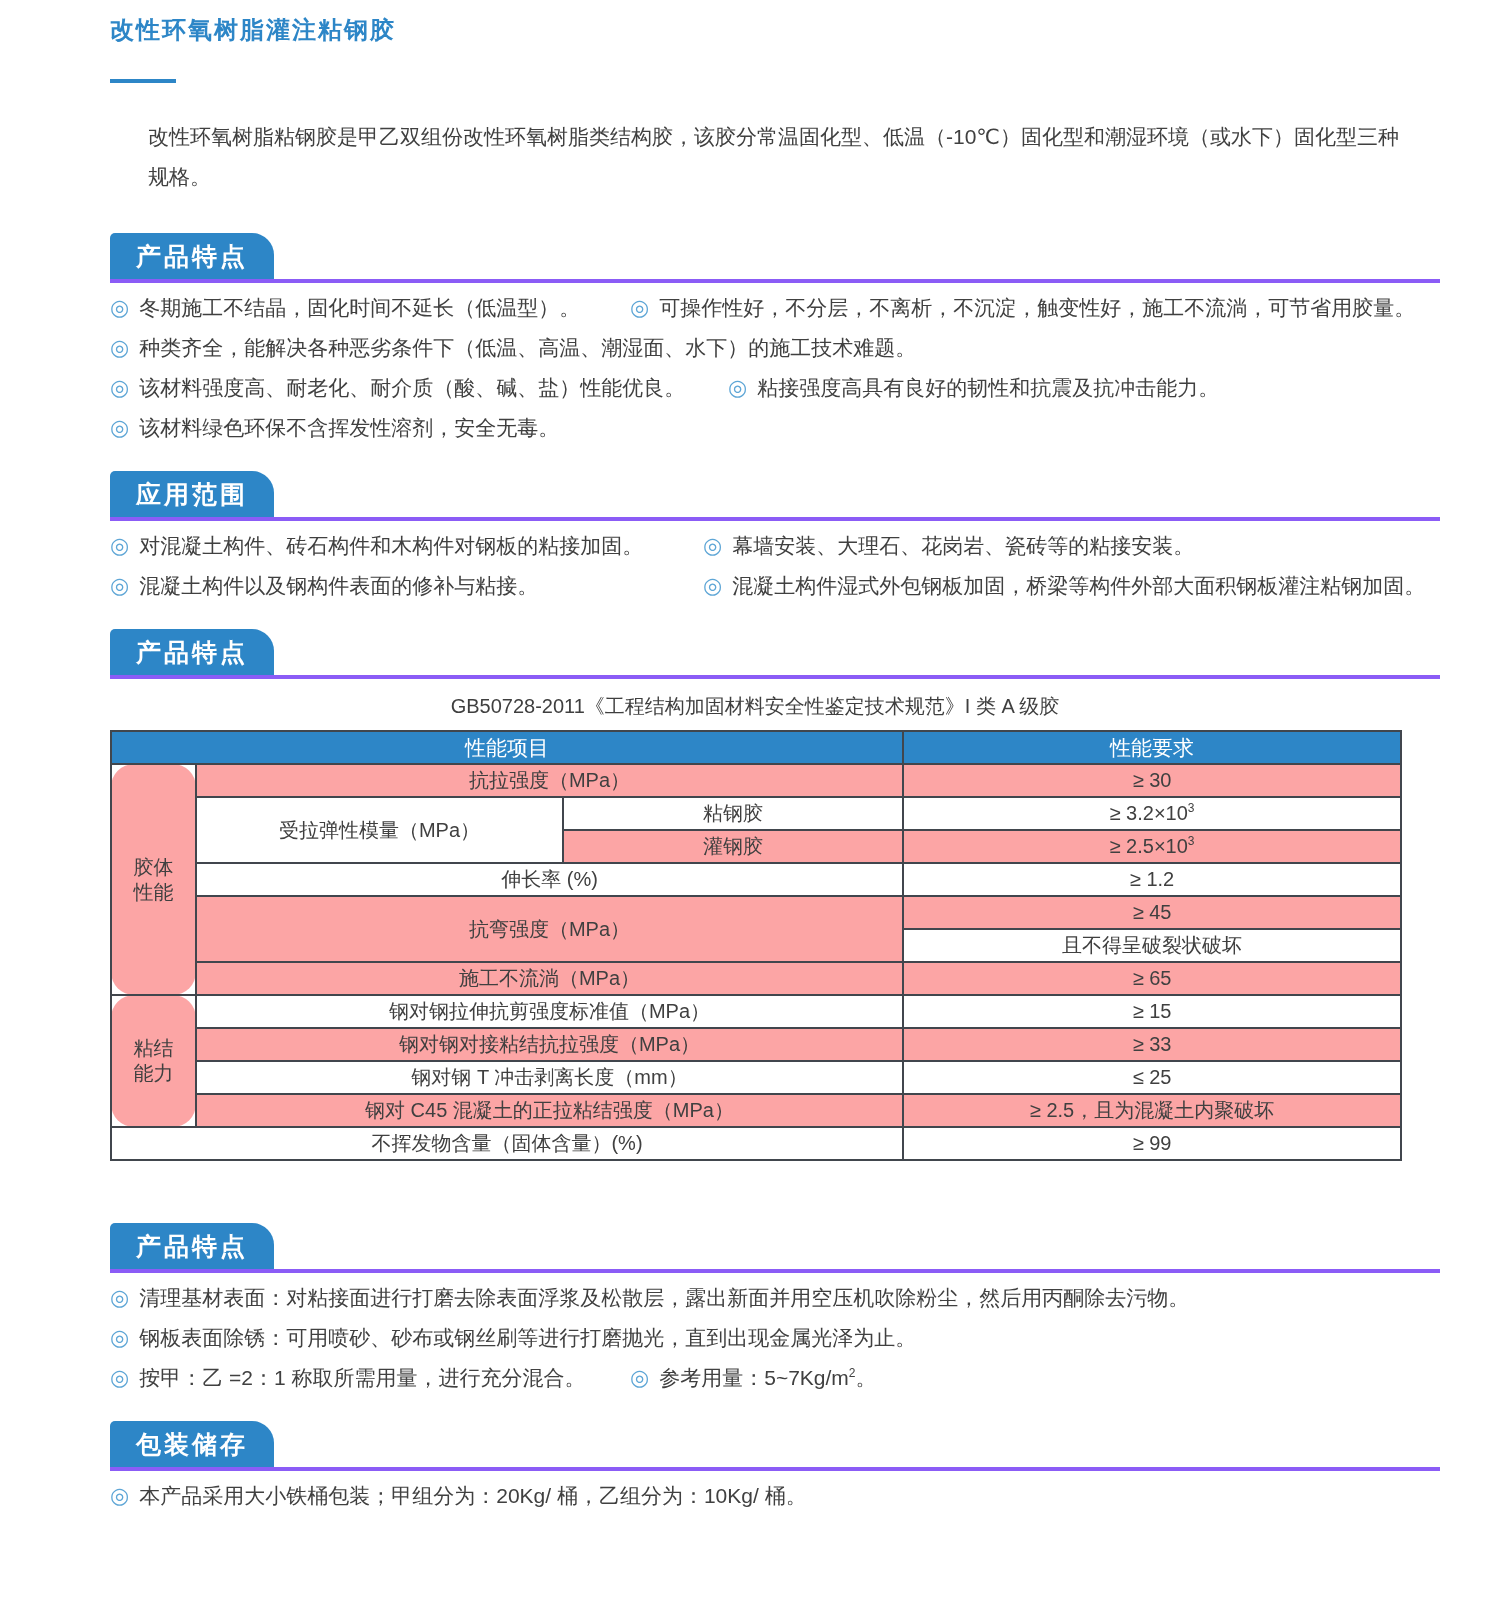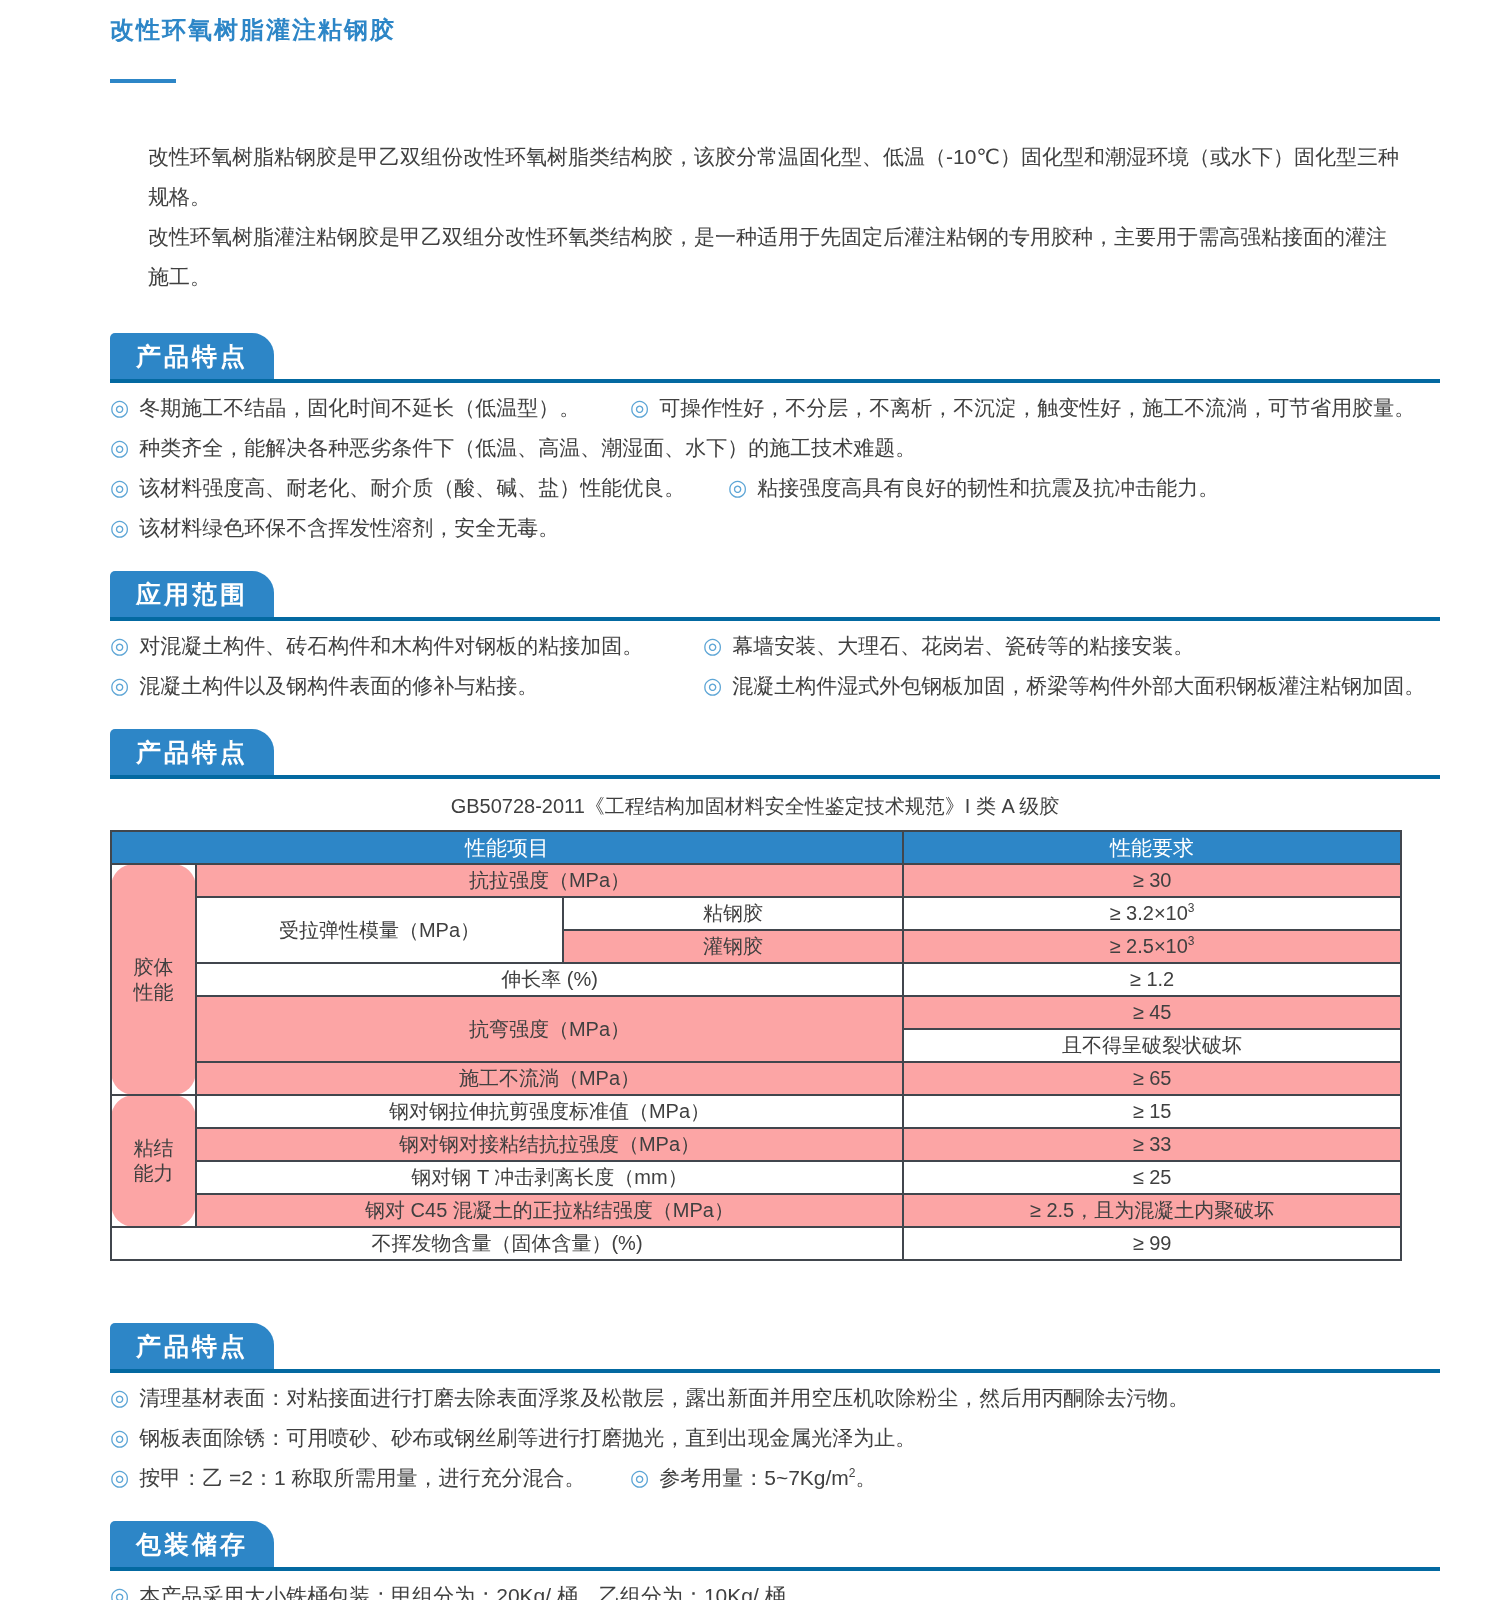--- a/index.html
+++ b/index.html
@@ -7,23 +7,23 @@
   body {
     width:1503px; height:1600px; overflow:hidden;
     font-family:"Liberation Sans","DejaVu Sans",sans-serif;
     color:#404040;
   }
   .page { padding:14px 40px 0 110px; height:1600px; overflow:hidden; }
 
   .doc-title { font-size:24px; font-weight:bold; color:#2d86c7; letter-spacing:2px; }
   .title-underline { width:66px; height:4px; background:#2d86c7; margin-top:33px; }
 
-  .intro { margin-top:54px; font-size:21px; line-height:40px; padding-left:38px; width:1296px; }
-
-  .section-head { width:1330px; border-bottom:4px solid #0369a1; margin-top:36px; }
+  .intro { margin-top:34px; font-size:21px; line-height:40px; padding-left:38px; width:1296px; }
+
+  .section-head { width:1330px; border-bottom:4px solid #8b5cf6; margin-top:36px; }
   .sh-tight { margin-top:28px; }
   .sh-loose { margin-top:62px; }
   .tab {
     display:inline-block; background:#2d86c7; color:#ffffff;
     font-size:25px; font-weight:bold; letter-spacing:3px;
     padding:7px 26px 6px 26px; border-radius:5px 22px 0 0;
   }
 
   .bullets { width:1330px; }
   .brow { display:flex; margin-top:10px; font-size:21px; line-height:30px; align-items:flex-start; }
@@ -49,21 +49,20 @@
 </head>
 <body>
 
 <div class="page">
 
   <div class="doc-title">改性环氧树脂灌注粘钢胶</div>
   <div class="title-underline"></div>
 
   <div class="intro">
     <div>改性环氧树脂粘钢胶是甲乙双组份改性环氧树脂类结构胶，该胶分常温固化型、低温（-10℃）固化型和潮湿环境（或水下）固化型三种规格。</div>
-    <div>改性环氧树脂灌注粘钢胶是甲乙双组分改性环氧类结构胶，是一种适用于先固定后灌注粘钢的专用胶种，主要用于需高强粘接面的灌注施工。</div>
   </div>
 
   <div class="section-head">
     <div class="tab">产品特点</div>
   </div>
   <div class="bullets">
     <div class="brow">
       <div class="bitem bw520">
         <span class="bullet">◎</span>
         <span>冬期施工不结晶，固化时间不延长（低温型）。</span>

